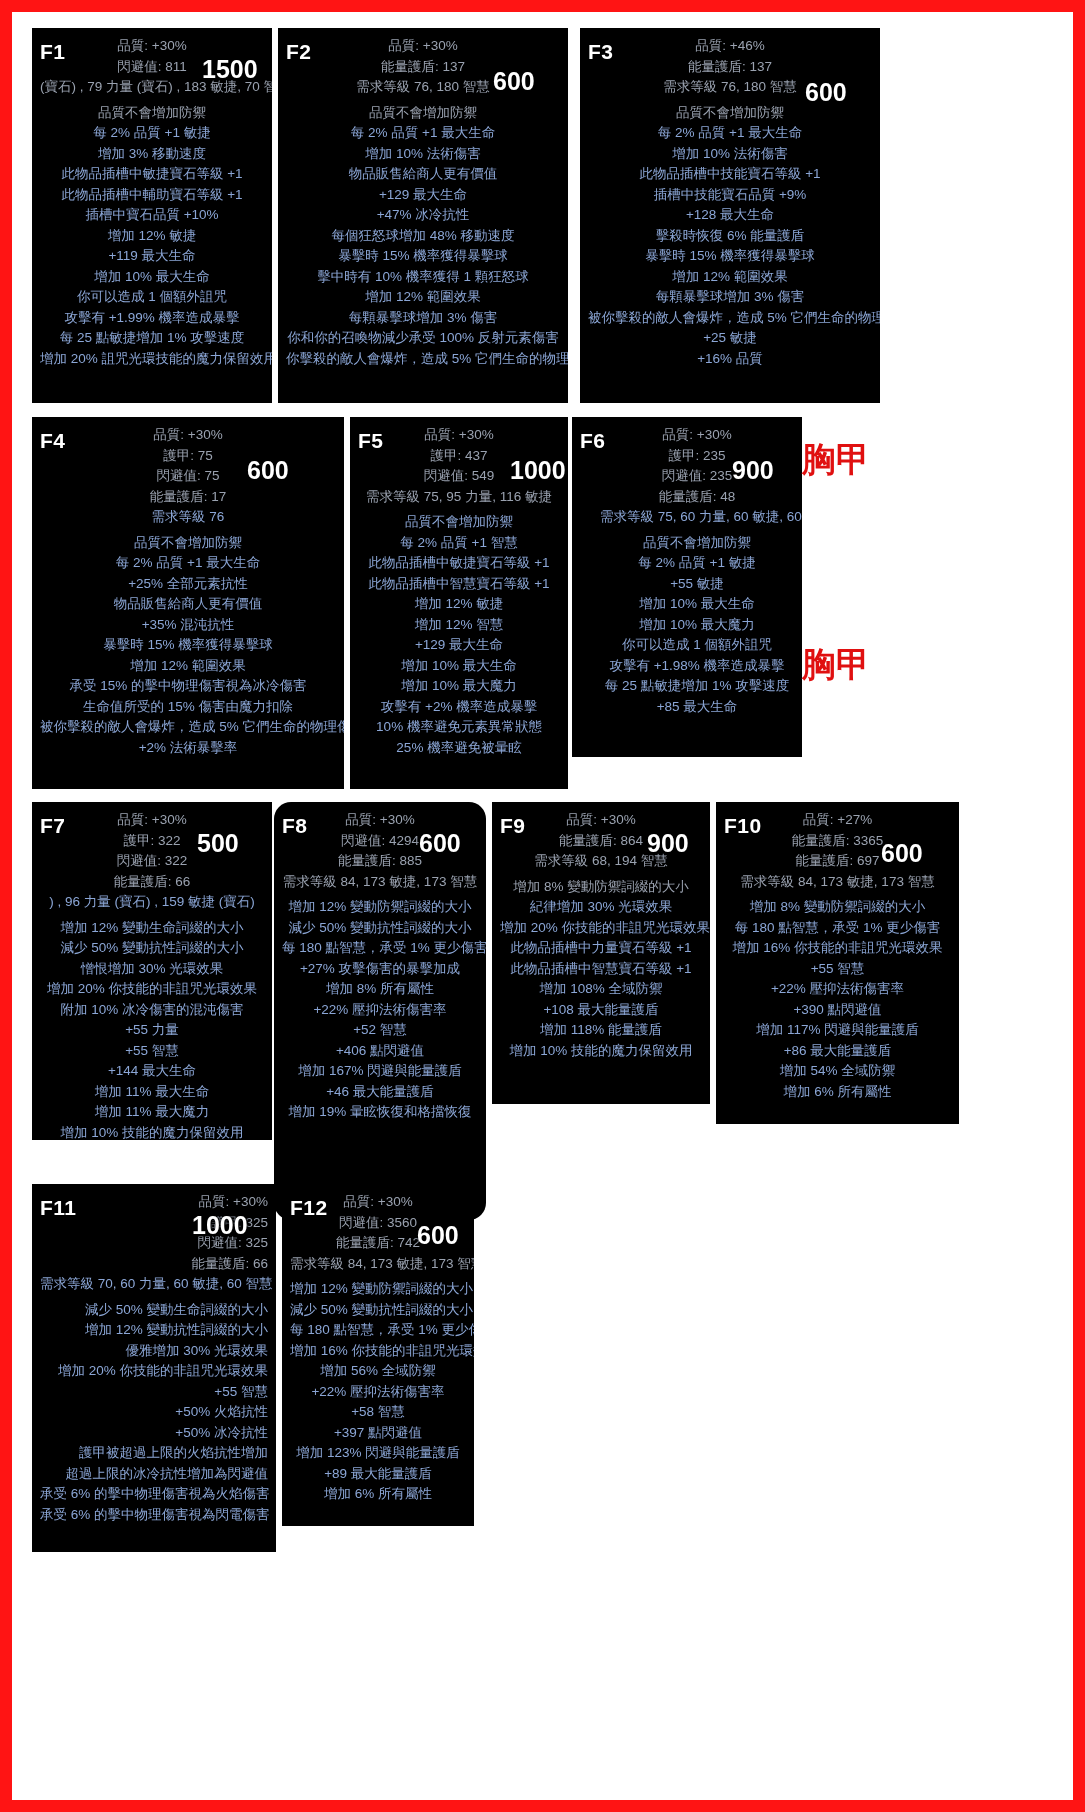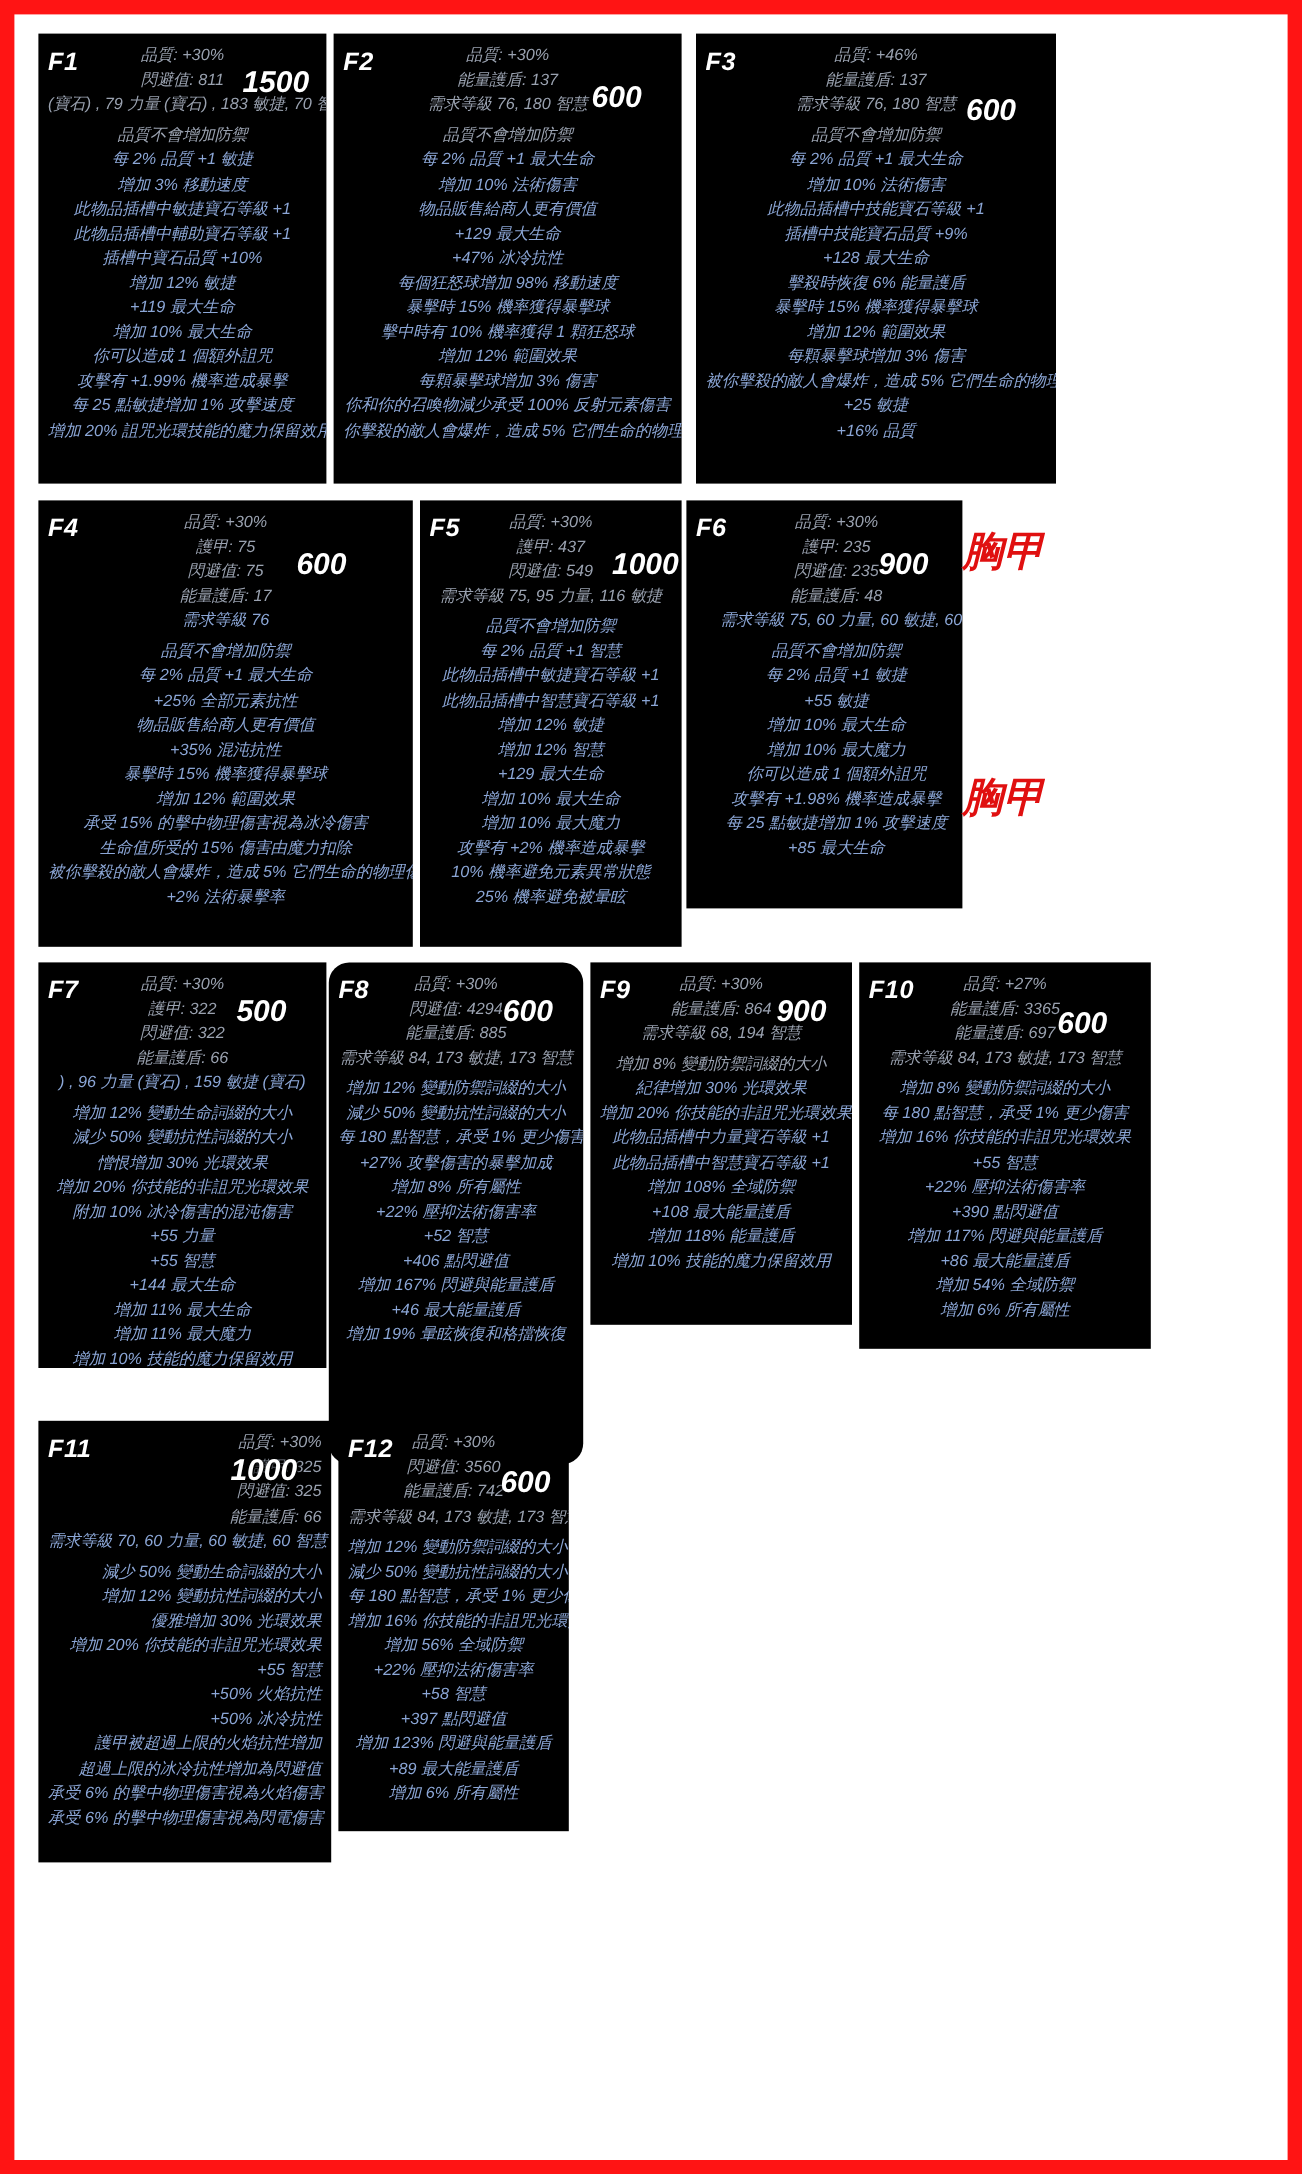--- a/index.html
+++ b/index.html
@@ -9,21 +9,20 @@
     background: #ffffff;
     font-family: "Liberation Sans", sans-serif;
   }
   #page {
     position: relative;
     width: 1085px;
     height: 1812px;
     background: #ffffff;
     border: 12px solid #ff1414;
     overflow: hidden;
-    font-style: italic;
   }
   .item-card {
     position: absolute;
     background: #000000;
     color: #8ba6d6;
     font-size: 13.5px;
     line-height: 1.52;
     text-align: center;
     padding: 6px 8px 8px 8px;
     overflow: hidden;
@@ -92,21 +91,21 @@
         <div class="row hdr">品質: +30%</div>
         <div class="row hdr">能量護盾: 137</div>
         <div class="row hdr">需求等級 76, 180 智慧</div>
         <div class="sep"></div>
         <div class="row hdr">品質不會增加防禦</div>
         <div class="row">每 2% 品質 +1 最大生命</div>
         <div class="row">增加 10% 法術傷害</div>
         <div class="row">物品販售給商人更有價值</div>
         <div class="row">+129 最大生命</div>
         <div class="row">+47% 冰冷抗性</div>
-        <div class="row">每個狂怒球增加 98% 移動速度</div>
+        <div class="row">每個狂怒球增加 48% 移動速度</div>
         <div class="row">暴擊時 15% 機率獲得暴擊球</div>
         <div class="row">擊中時有 10% 機率獲得 1 顆狂怒球</div>
         <div class="row">增加 12% 範圍效果</div>
         <div class="row">每顆暴擊球增加 3% 傷害</div>
         <div class="row">你和你的召喚物減少承受 100% 反射元素傷害</div>
         <div class="row">你擊殺的敵人會爆炸，造成 5% 它們生命的物理傷害</div>
       </div>
     </div>
     <div class="item-card" style="left: 568px; top: 16px; width: 300px; height: 375px;">
       <div class="tag">F3</div>

